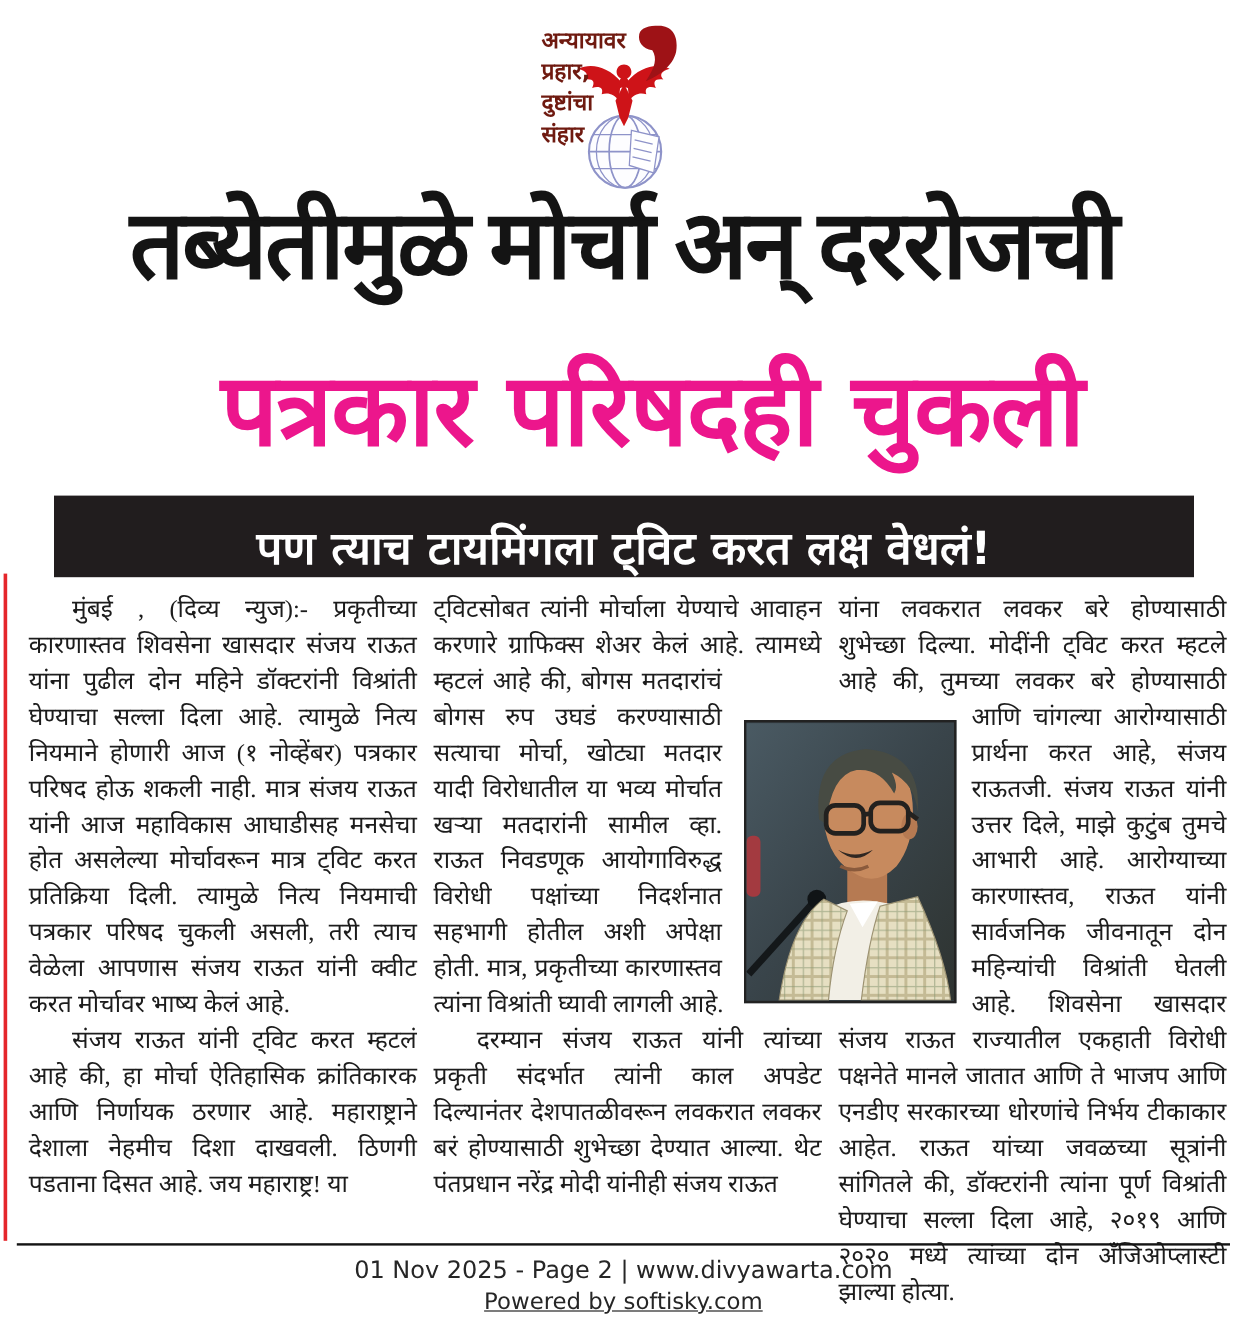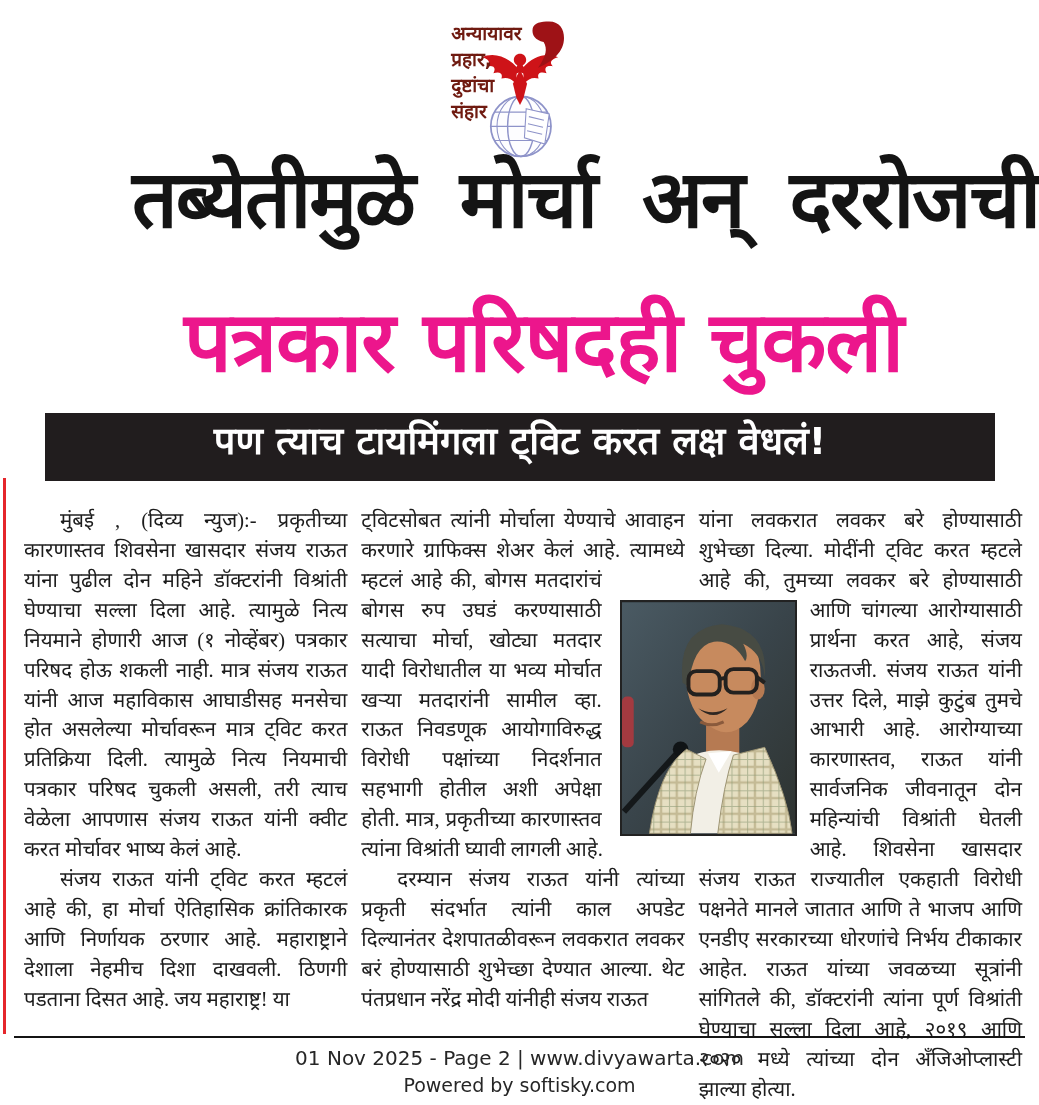--- a/index.html
+++ b/index.html
@@ -11,48 +11,48 @@
   .m-wrap{position:relative;display:flex;align-items:flex-end;padding-top:48px;}
   .m-title{font-family:"DejaVu Sans",sans-serif;font-weight:bold;font-size:88px;line-height:0.95;
            background:linear-gradient(180deg,#40100e 0%,#7c1110 40%,#b5161a 70%,#e82326 100%);
            -webkit-background-clip:text;background-clip:text;color:#a81518;-webkit-text-fill-color:transparent;
            letter-spacing:-2px;}
   .m-emblem{margin:0 2px -6px 2px;}
   .m-tagline{position:absolute;top:16px;right:-2px;display:flex;gap:8px;}
   .m-tagline-text{font-family:"DejaVu Sans",sans-serif;font-weight:bold;font-size:19px;color:#6f1a10;}
 
   
-  .headline-main{position:absolute;top:146px;left:0;right:0;text-align:right;white-space:nowrap;
-     font-family:Liberation Mono, monospace;font-weight:bold;font-size:80px;line-height:1.5;color:#141414;letter-spacing:-2px;}
+  .headline-main{position:absolute;top:146px;left:0;right:0;text-align:center;white-space:nowrap;
+     font-family:Liberation Serif, serif;font-weight:bold;font-size:80px;line-height:1.5;color:#141414;letter-spacing:-2px;}
   .headline-sub{position:absolute;top:282px;left:0;right:0;text-align:center;white-space:nowrap;
      font-family:"DejaVu Sans",sans-serif;font-weight:bold;font-size:84px;line-height:1.45;color:#ec168c;letter-spacing:-1px;padding-left:48px;}
   .strap-bar{position:absolute;top:413px;left:45px;right:44px;height:68px;background:#211d1e;
-     display:flex;align-items:flex-start;justify-content:center;}
+     display:flex;align-items:flex-end;justify-content:center;}
   .strap-text{font-family:"DejaVu Sans",sans-serif;font-weight:bold;font-size:38px;color:#ffffff;white-space:nowrap;}
 
   
   .left-rule{position:absolute;left:3px;top:478px;width:3px;height:556px;background:#e5262b;}
   .article-body{position:absolute;top:494px;left:24px;right:17px;display:flex;gap:14px;
-     font-size:20.5px;line-height:1.46;text-align:justify;margin-top:12px;}
+     font-size:20.5px;line-height:1.46;text-align:justify;}
   .col{flex:1;min-width:0;}
   .col p{margin:0;text-indent:36px;}
   .col p.cont{text-indent:0;}
   .spacer-r{float:right;width:74px;height:242px;margin-left:9px;}
   .spacer-l{float:left;width:102px;height:240px;margin-right:9px;}
 
   .photo{position:absolute;left:620px;top:600px;width:177px;height:236px;border:2px solid #222;
      box-sizing:border-box;background:#39444a;}
   .photo svg{display:block;}
 
   
   .footer-rule{position:absolute;top:1036px;left:14px;right:14px;height:2px;background:#141414;}
   .footer-line1{position:absolute;top:1046px;left:0;right:0;text-align:center;
      font-family:"DejaVu Sans",sans-serif;font-size:20px;color:#262626;}
   .footer-line2{position:absolute;top:1074px;left:0;right:0;text-align:center;
-     font-family:"DejaVu Sans",sans-serif;font-size:19px;color:#262626;}
+     font-family:"DejaVu Sans",sans-serif;font-size:19px;color:#262626;text-decoration:underline;}
 </style>
 </head>
 <body>
 
 <div class="page">
 
   <div class="masthead">
     <div class="m-wrap">
       <span class="m-emblem">
         <svg viewBox="0 0 90 122" width="80" height="108">

